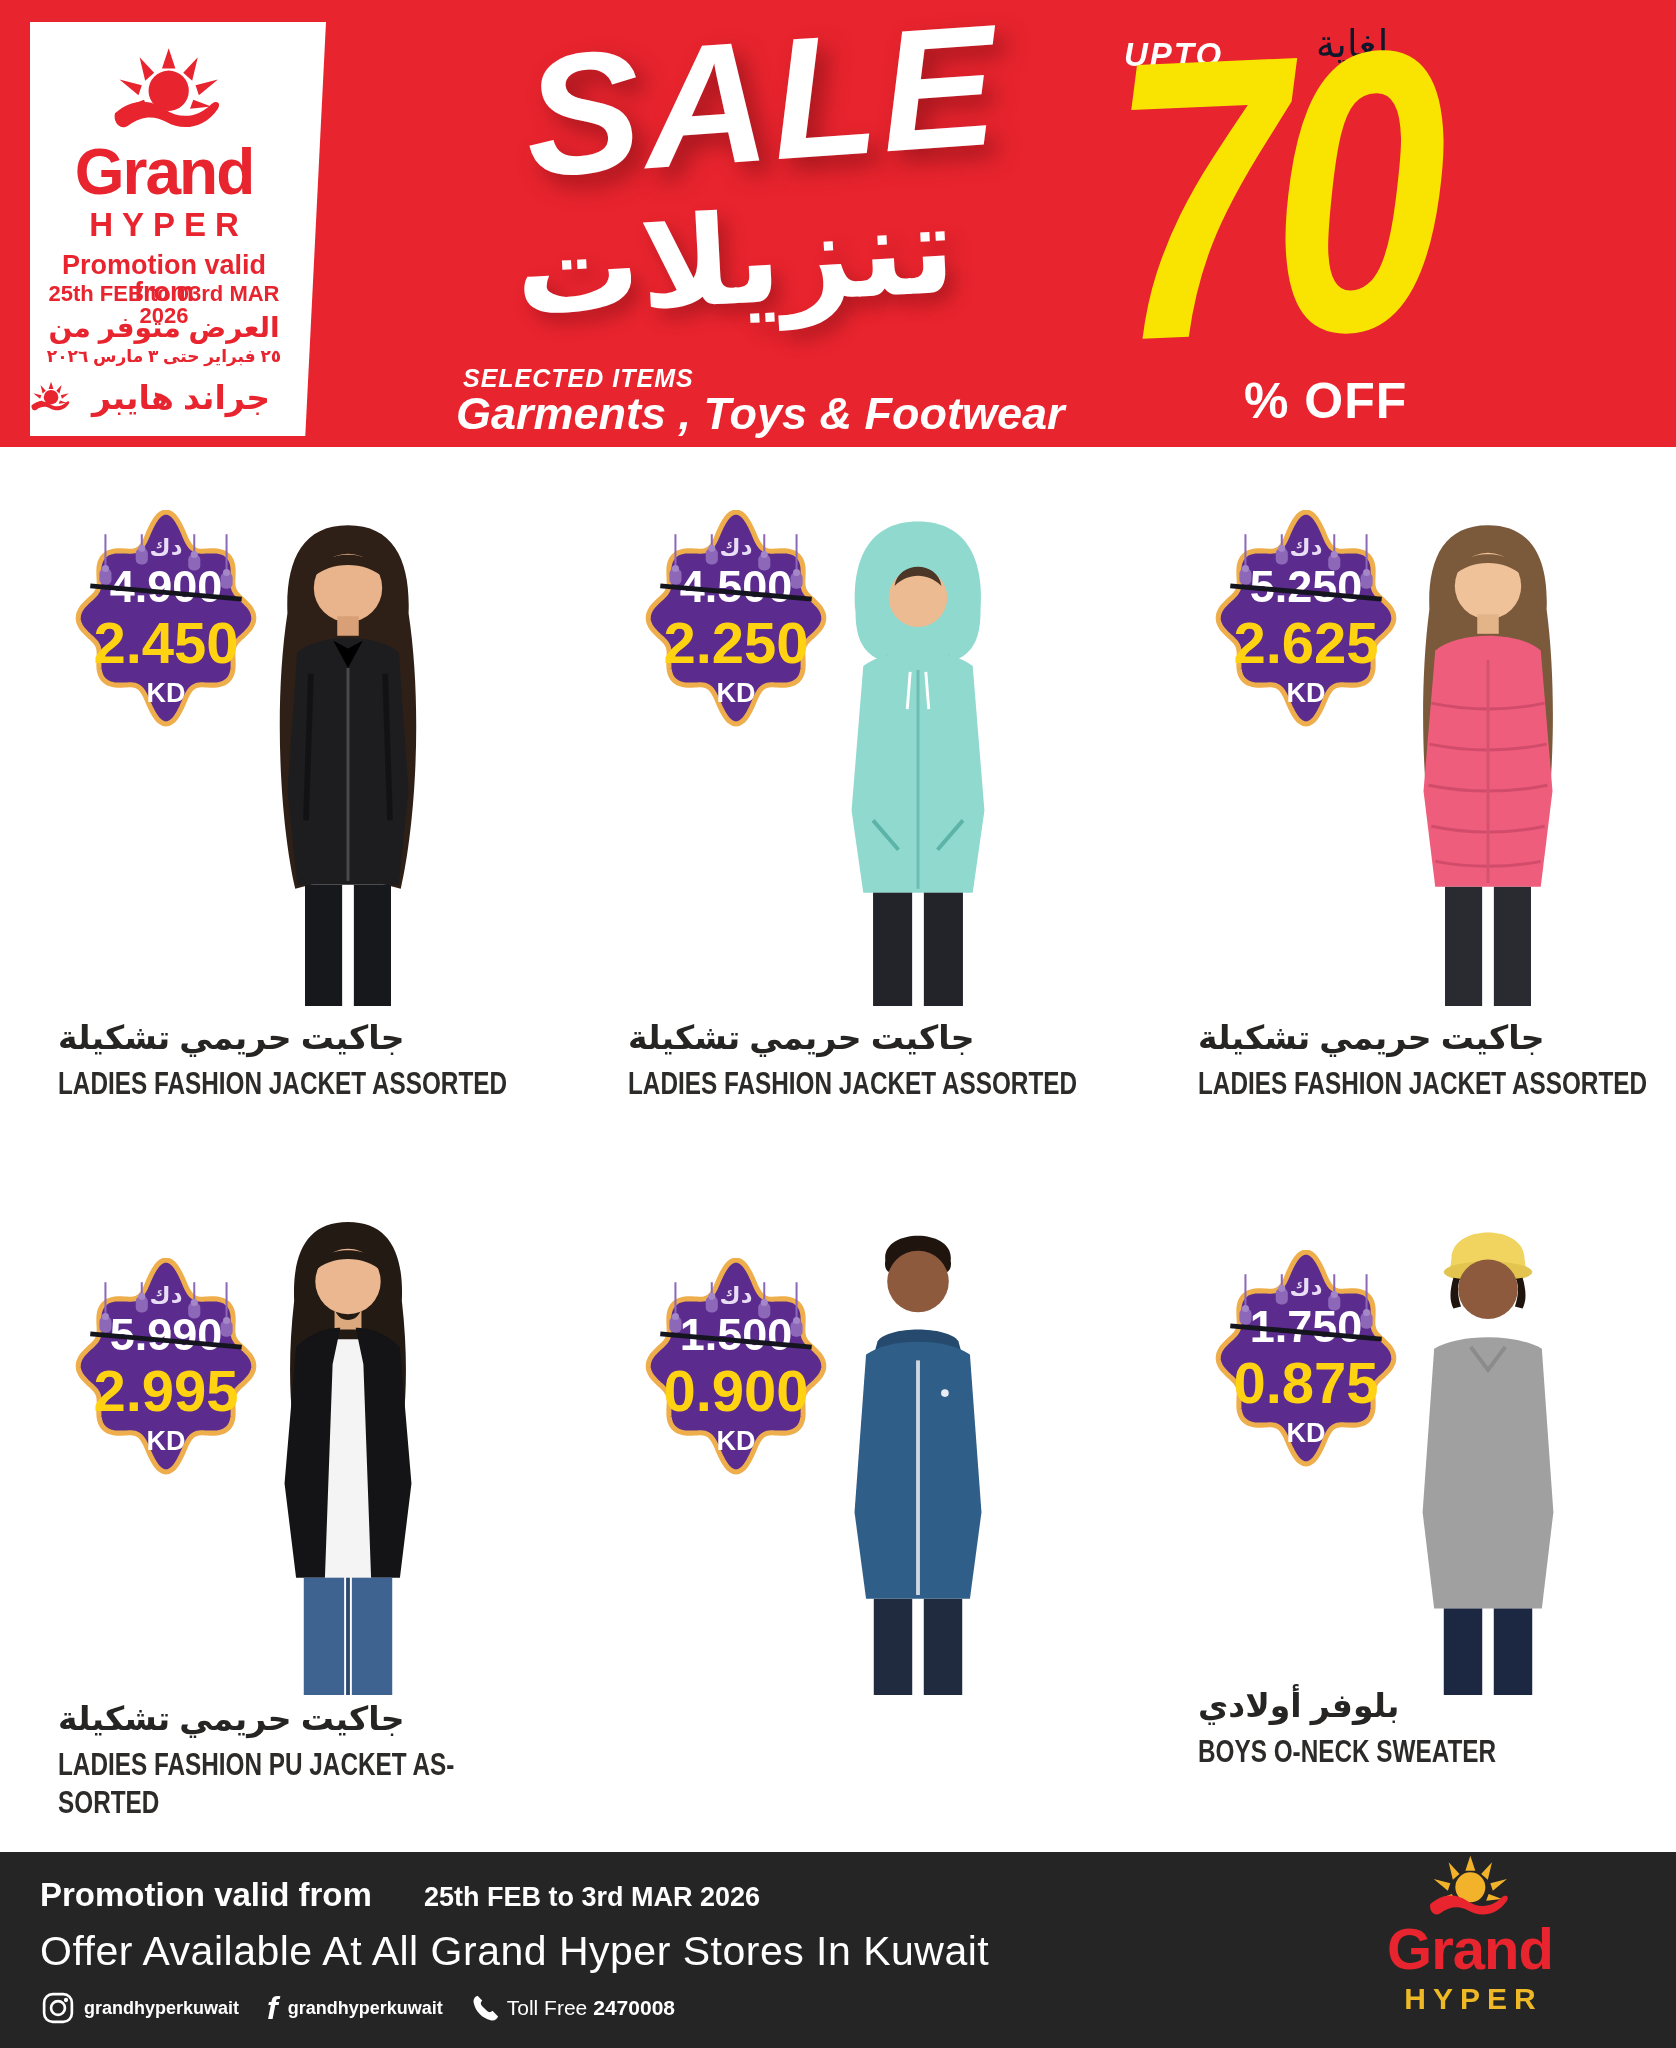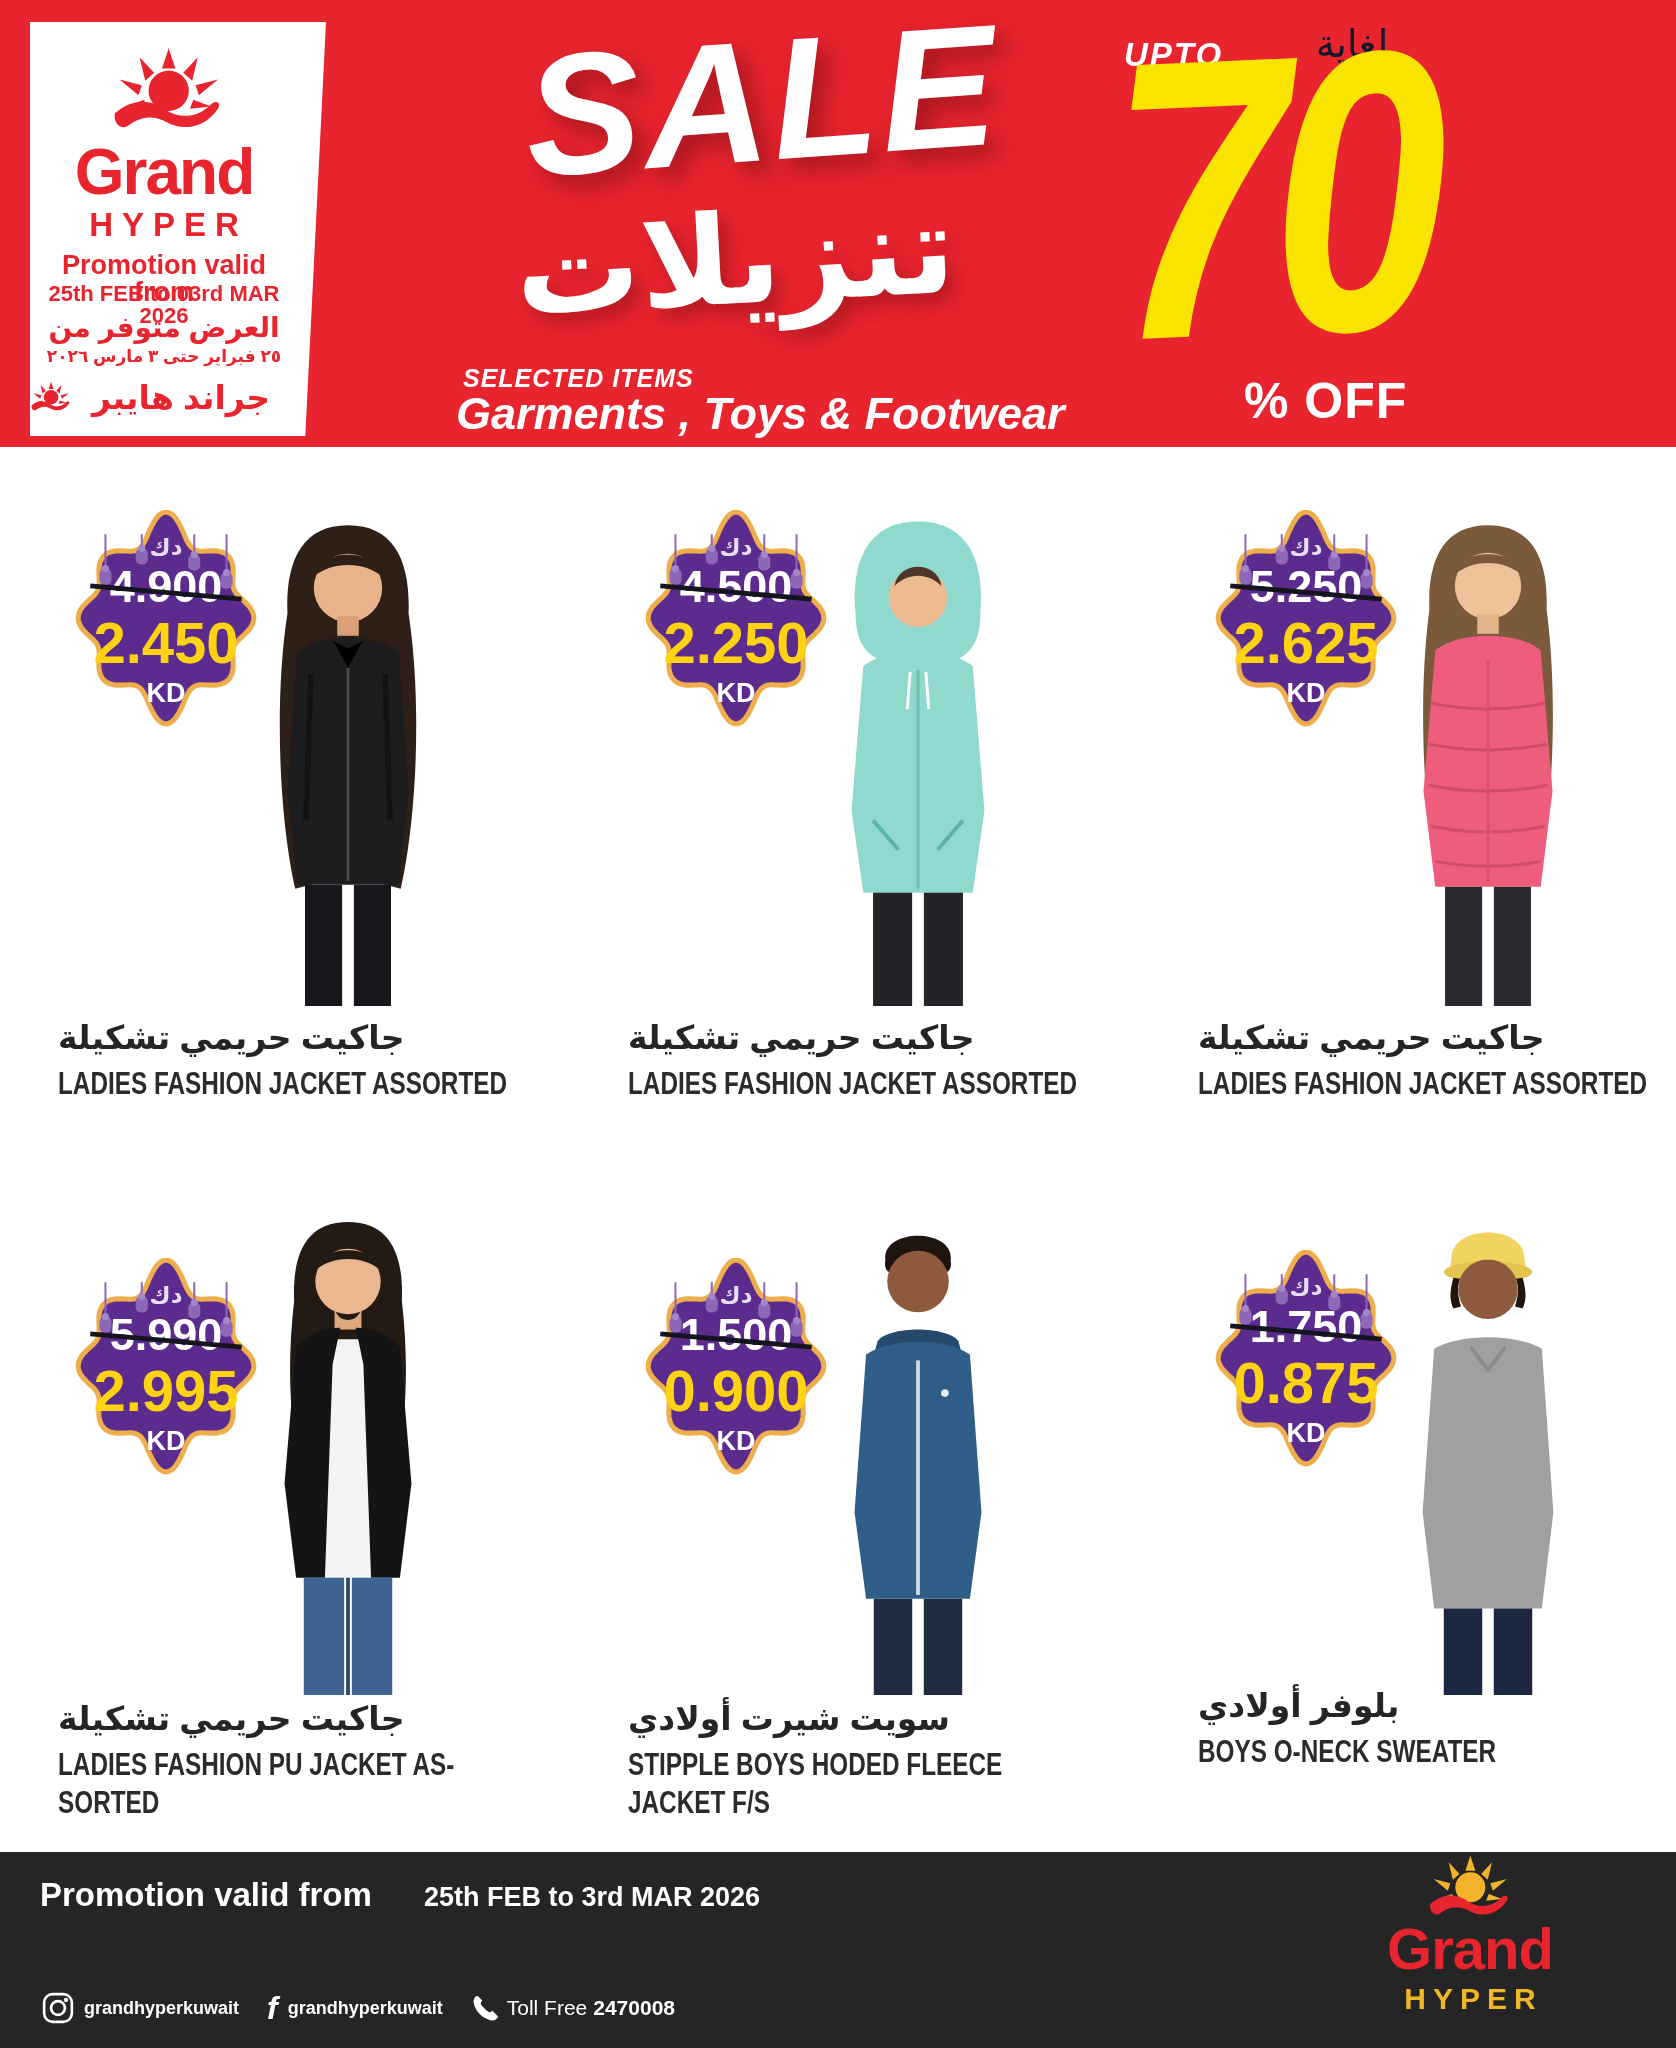--- a/index.html
+++ b/index.html
@@ -319,24 +319,20 @@
           <path d="M116 68 C112 34 188 34 184 68 C186 80 178 84 174 76 C160 62 140 62 126 76 C122 84 114 80 116 68Z" fill="#1f150e"></path>
           <circle cx="150" cy="90" r="32" fill="#8d5a3e"></circle>
           <path d="M108 152 C120 136 180 136 192 152 L198 174 L102 174Z" fill="#254a6d"></path>
           <path d="M96 166 C120 148 180 148 204 166 L216 330 L204 420 L96 420 L84 330Z" fill="#2f5e88"></path>
           <line x1="150" y1="172" x2="150" y2="416" stroke="#cfd8e2" stroke-width="4"></line>
           <circle cx="178" cy="206" r="4" fill="#e8eef4"></circle>
           <rect x="104" y="420" width="40" height="100" fill="#202b3f"></rect>
           <rect x="156" y="420" width="40" height="100" fill="#202b3f"></rect>
         </svg>
       </div>
-      <div class="plabel" style="top:509px;">
-        <div class="lar">سويت شيرت أولادي</div>
-        <div class="len wrapped">STIPPLE BOYS HODED FLEECE JACKET F/S</div>
-      </div>
     </section>
 
     <section class="cell" style="left:1180px;top:1190px;">
       <div class="badge" style="top:60px;">
         <svg class="badge-svg" viewBox="0 0 200 216">
             <g>
               <path d="M187.0 107.0L186.8 109.1L186.4 111.2L185.6 113.2L184.6 115.2L183.4 117.1L181.9 119.0L180.3 120.7L178.7 122.4L177.0 124.0L175.3 125.6L173.6 127.0L172.1 128.5L170.7 130.0L169.5 131.4L168.4 133.0L167.6 134.5L167.0 136.2L166.6 137.9L166.3 139.8L166.2 141.7L166.2 143.8L166.3 146.0L166.4 148.2L166.5 150.6L166.5 152.9L166.5 155.3L166.3 157.6L165.9 159.9L165.3 162.1L164.5 164.2L163.5 166.0L162.2 167.7L160.7 169.2L159.0 170.5L157.2 171.5L155.1 172.3L152.9 172.9L150.6 173.3L148.3 173.5L145.9 173.5L143.6 173.5L141.2 173.4L139.0 173.3L136.8 173.2L134.8 173.2L132.8 173.4L131.0 173.7L129.3 174.2L127.7 175.0L126.2 176.0L124.8 177.4L123.4 179.1L122.1 181.1L120.8 183.5L119.5 186.3L118.2 189.3L116.8 192.6L115.2 196.0L113.5 199.4L111.6 202.8L109.6 205.8L107.4 208.4L105.0 210.3L102.5 211.6L100.0 212.0L97.5 211.6L95.0 210.3L92.6 208.4L90.4 205.8L88.4 202.8L86.5 199.4L84.8 196.0L83.2 192.6L81.8 189.3L80.5 186.3L79.2 183.5L77.9 181.1L76.6 179.1L75.2 177.4L73.8 176.0L72.3 175.0L70.7 174.2L69.0 173.7L67.2 173.4L65.2 173.2L63.2 173.2L61.0 173.3L58.8 173.4L56.4 173.5L54.1 173.5L51.7 173.5L49.4 173.3L47.1 172.9L44.9 172.3L42.8 171.5L41.0 170.5L39.3 169.2L37.8 167.7L36.5 166.0L35.5 164.2L34.7 162.1L34.1 159.9L33.7 157.6L33.5 155.3L33.5 152.9L33.5 150.6L33.6 148.2L33.7 146.0L33.8 143.8L33.8 141.7L33.7 139.8L33.4 137.9L33.0 136.2L32.4 134.5L31.6 133.0L30.5 131.4L29.3 130.0L27.9 128.5L26.4 127.0L24.7 125.6L23.0 124.0L21.3 122.4L19.7 120.7L18.1 119.0L16.6 117.1L15.4 115.2L14.4 113.2L13.6 111.2L13.2 109.1L13.0 107.0L13.2 104.9L13.6 102.8L14.4 100.8L15.4 98.8L16.6 96.9L18.1 95.0L19.7 93.3L21.3 91.6L23.0 90.0L24.7 88.4L26.4 87.0L27.9 85.5L29.3 84.0L30.5 82.6L31.6 81.0L32.4 79.5L33.0 77.8L33.4 76.1L33.7 74.2L33.8 72.3L33.8 70.2L33.7 68.0L33.6 65.8L33.5 63.4L33.5 61.1L33.5 58.7L33.7 56.4L34.1 54.1L34.7 51.9L35.5 49.8L36.5 48.0L37.8 46.3L39.3 44.8L41.0 43.5L42.8 42.5L44.9 41.7L47.1 41.1L49.4 40.7L51.7 40.5L54.1 40.5L56.4 40.5L58.8 40.6L61.0 40.7L63.2 40.8L65.2 40.8L67.2 40.6L69.0 40.3L70.7 39.8L72.3 39.0L73.8 38.0L75.2 36.6L76.6 34.9L77.9 32.9L79.2 30.5L80.5 27.7L81.8 24.7L83.2 21.4L84.8 18.0L86.5 14.6L88.4 11.2L90.4 8.2L92.6 5.6L95.0 3.7L97.5 2.4L100.0 2.0L102.5 2.4L105.0 3.7L107.4 5.6L109.6 8.2L111.6 11.2L113.5 14.6L115.2 18.0L116.8 21.4L118.2 24.7L119.5 27.7L120.8 30.5L122.1 32.9L123.4 34.9L124.8 36.6L126.2 38.0L127.7 39.0L129.3 39.8L131.0 40.3L132.8 40.6L134.8 40.8L136.8 40.8L139.0 40.7L141.2 40.6L143.6 40.5L145.9 40.5L148.3 40.5L150.6 40.7L152.9 41.1L155.1 41.7L157.2 42.5L159.0 43.5L160.7 44.8L162.2 46.3L163.5 48.0L164.5 49.8L165.3 51.9L165.9 54.1L166.3 56.4L166.5 58.7L166.5 61.1L166.5 63.4L166.4 65.8L166.3 68.0L166.2 70.2L166.2 72.3L166.3 74.2L166.6 76.1L167.0 77.8L167.6 79.5L168.4 81.0L169.5 82.6L170.7 84.0L172.1 85.5L173.6 87.0L175.3 88.4L177.0 90.0L178.7 91.6L180.3 93.3L181.9 95.0L183.4 96.9L184.6 98.8L185.6 100.8L186.4 102.8L186.8 104.9L187.0 107.0Z" fill="#5B2B8E" stroke="#EFAE4C" stroke-width="5"></path>
               <line x1="40" y1="24" x2="40" y2="58" stroke="#8d68b8" stroke-width="2"></line>
               <rect x="34" y="58" width="12" height="16" rx="5" fill="#8d68b8"></rect>
               <circle cx="40" cy="58" r="3.5" fill="#a487c9"></circle>
@@ -373,20 +369,21 @@
       <div class="plabel" style="top:496px;">
         <div class="lar">بلوفر أولادي</div>
         <div class="len wrapped">BOYS O-NECK SWEATER</div>
       </div>
     </section>
   </main>
 
   <footer class="ftr">
     <div class="f-promo">Promotion valid from</div>
     <div class="f-dates">25th FEB to 3rd MAR 2026</div>
+    <div class="f-offer">Offer Available At All Grand Hyper Stores In Kuwait</div>
 
     <div class="f-social">
       <svg width="32" height="32" viewBox="0 0 30 30">
         <rect x="2" y="2" width="26" height="26" rx="8" fill="none" stroke="#fff" stroke-width="2.5"></rect>
         <circle cx="15" cy="15" r="6.5" fill="none" stroke="#fff" stroke-width="2.5"></circle>
         <circle cx="22.5" cy="7.5" r="2" fill="#fff"></circle>
       </svg>
       <span class="handle">grandhyperkuwait</span>
       <span class="sp"></span>
       <span class="fb-f">f</span>

